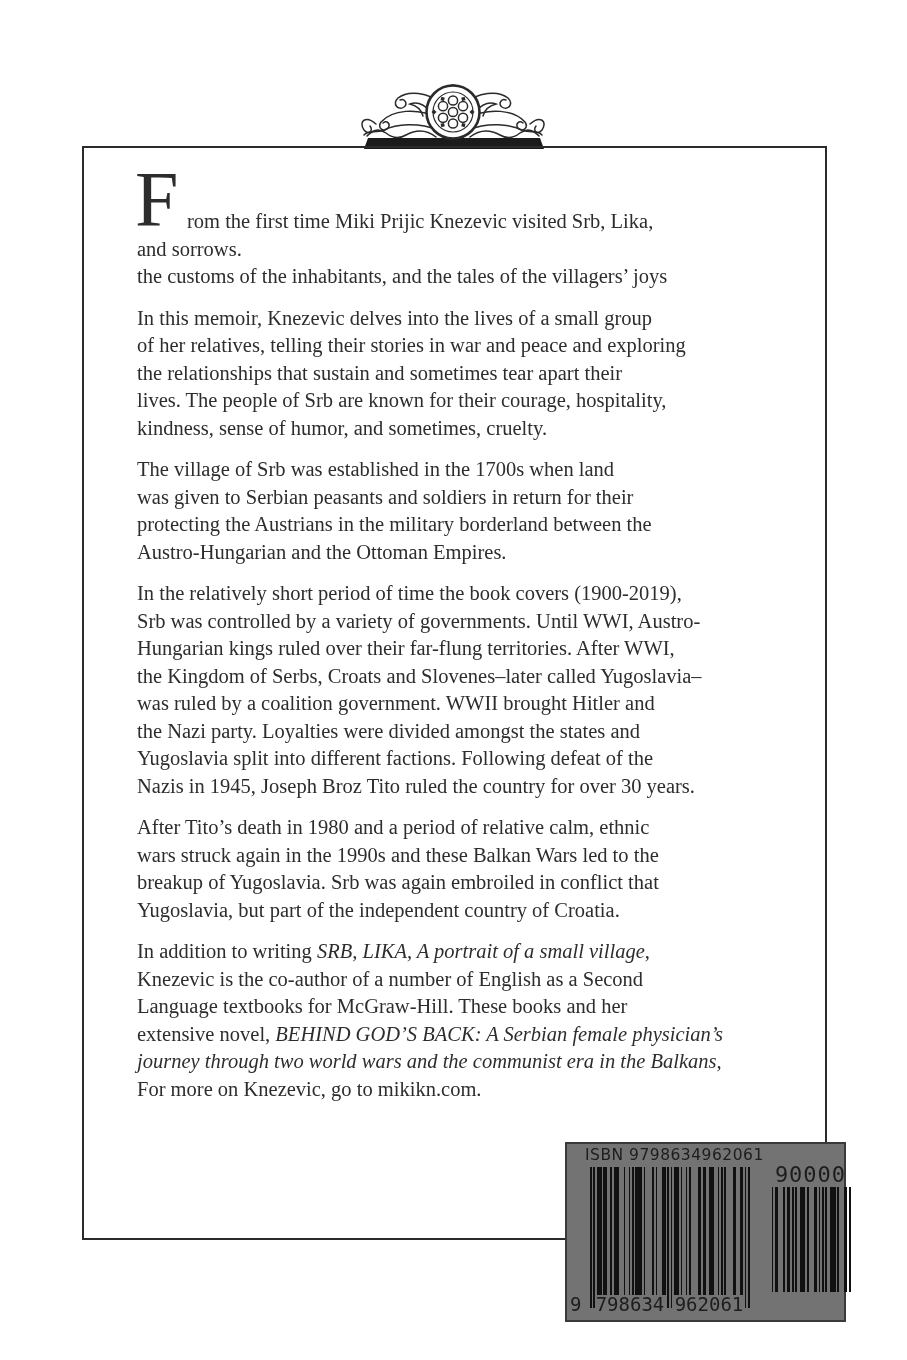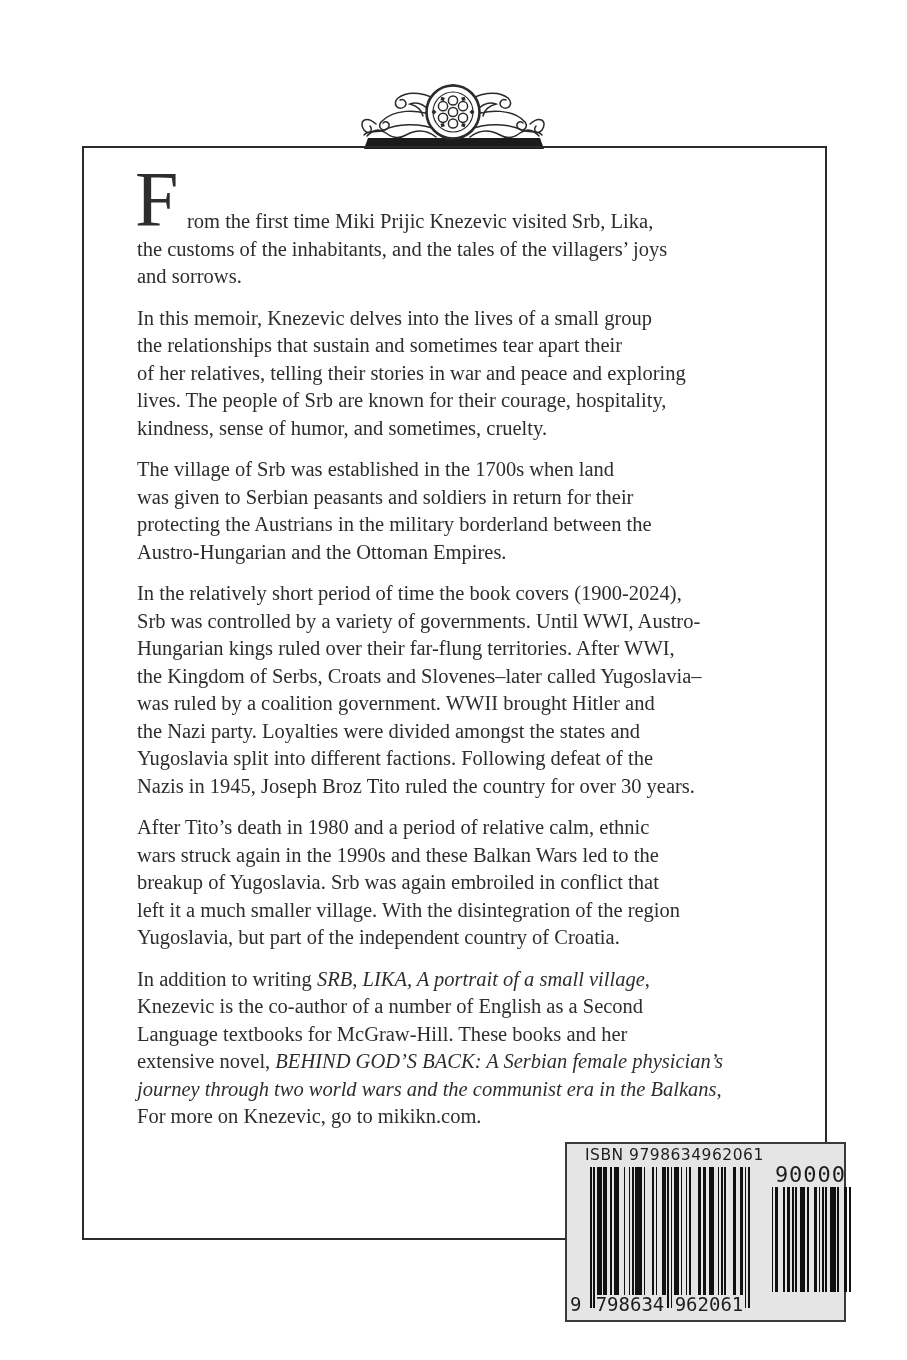--- a/index.html
+++ b/index.html
@@ -24,21 +24,21 @@
   .tline{white-space:nowrap;height:27.5px;}
   .tline .it{font-style:italic;}
   .firstline{position:relative;padding-left:50px;}
   .dropcap{
     position:absolute;left:-2px;top:-48px;
     font-size:78px;line-height:1;font-weight:normal;color:#2d2d2d;
   }
   
   .bcbox{
     position:absolute;left:565px;top:1142px;width:281px;height:180px;
-    background:#e5e5e5;border:2px solid #3a3a3a;box-sizing:border-box;z-index:5;
+    background:#737373;border:2px solid #3a3a3a;box-sizing:border-box;z-index:5;
   }
   .isbn-label{
     position:absolute;left:18px;top:2px;width:170px;height:20px;
     font-family:"DejaVu Sans","Liberation Sans",sans-serif;
     font-size:15.5px;letter-spacing:0.5px;color:#1d1d1d;text-align:center;white-space:nowrap;
   }
   #ean13svg{position:absolute;left:23px;top:23px;}
   #ean5svg{position:absolute;left:203px;top:43px;}
   .hr{
     position:absolute;top:149px;height:22px;
@@ -96,51 +96,50 @@
         <path d="M92.8,46.3 l-3.4,0.9 -0.9,-3.4 3.4,-0.9 z"></path>
       </g>
     </g>
   </svg>
 
   <div class="frame"></div>
 
   <div class="textblock" id="textblock">
       <div class="para">
         <div class="tline firstline"><span class="dropcap">F</span><span>rom the first time Miki Prijic Knezevic visited Srb, Lika,</span></div>
+        <div class="tline"><span>and sorrows.</span></div>
         <div class="tline"><span>the customs of the inhabitants, and the tales of the villagers’ joys</span></div>
-        <div class="tline"><span>and sorrows.</span></div>
       </div>
       <div class="para">
         <div class="tline"><span>In this memoir, Knezevic delves into the lives of a small group</span></div>
+        <div class="tline"><span>of her relatives, telling their stories in war and peace and exploring</span></div>
         <div class="tline"><span>the relationships that sustain and sometimes tear apart their</span></div>
-        <div class="tline"><span>of her relatives, telling their stories in war and peace and exploring</span></div>
         <div class="tline"><span>lives. The people of Srb are known for their courage, hospitality,</span></div>
         <div class="tline"><span>kindness, sense of humor, and sometimes, cruelty.</span></div>
       </div>
       <div class="para">
         <div class="tline"><span>The village of Srb was established in the 1700s when land</span></div>
         <div class="tline"><span>was given to Serbian peasants and soldiers in return for their</span></div>
         <div class="tline"><span>protecting the Austrians in the military borderland between the</span></div>
         <div class="tline"><span>Austro-Hungarian and the Ottoman Empires.</span></div>
       </div>
       <div class="para">
-        <div class="tline"><span>In the relatively short period of time the book covers (1900-2024),</span></div>
+        <div class="tline"><span>In the relatively short period of time the book covers (1900-2019),</span></div>
         <div class="tline"><span>Srb was controlled by a variety of governments. Until WWI, Austro-</span></div>
         <div class="tline"><span>Hungarian kings ruled over their far-flung territories. After WWI,</span></div>
         <div class="tline"><span>the Kingdom of Serbs, Croats and Slovenes–later called Yugoslavia–</span></div>
         <div class="tline"><span>was ruled by a coalition government. WWII brought Hitler and</span></div>
         <div class="tline"><span>the Nazi party. Loyalties were divided amongst the states and</span></div>
         <div class="tline"><span>Yugoslavia split into different factions. Following defeat of the</span></div>
         <div class="tline"><span>Nazis in 1945, Joseph Broz Tito ruled the country for over 30 years.</span></div>
       </div>
       <div class="para">
         <div class="tline"><span>After Tito’s death in 1980 and a period of relative calm, ethnic</span></div>
         <div class="tline"><span>wars struck again in the 1990s and these Balkan Wars led to the</span></div>
         <div class="tline"><span>breakup of Yugoslavia. Srb was again embroiled in conflict that</span></div>
-        <div class="tline"><span>left it a much smaller village. With the disintegration of the region</span></div>
         <div class="tline"><span>Yugoslavia, but part of the independent country of Croatia.</span></div>
       </div>
       <div class="para">
         <div class="tline"><span>In addition to writing </span><span class="it">SRB, LIKA, A portrait of a small village</span><span>,</span></div>
         <div class="tline"><span>Knezevic is the co-author of a number of English as a Second</span></div>
         <div class="tline"><span>Language textbooks for McGraw-Hill. These books and her</span></div>
         <div class="tline"><span>extensive novel, </span><span class="it">BEHIND GOD’S BACK: A Serbian female physician’s</span></div>
         <div class="tline"><span class="it">journey through two world wars and the communist era in the Balkans,</span></div>
         <div class="tline"><span>For more on Knezevic, go to mikikn.com.</span></div>
       </div>

